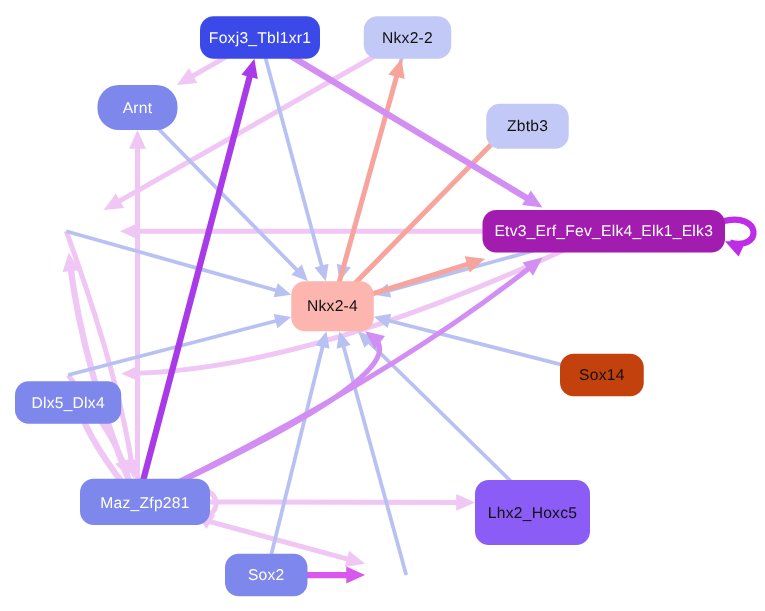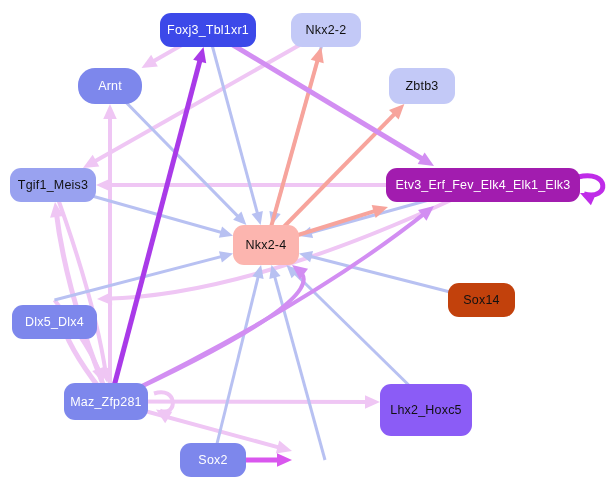--- a/index.html
+++ b/index.html
@@ -153,39 +153,36 @@
     </svg>
 <div class="node" style="left: 160px; top: 13px; width: 96px; height: 34px; background: rgb(60, 73, 233); color: rgb(255, 255, 255); align-items: center;">
       <span>Foxj3_Tbl1xr1</span>
     </div>
     <div class="node" style="left: 291px; top: 13px; width: 70px; height: 34px; background: rgb(195, 201, 247); color: rgb(17, 17, 17);">
       <span>Nkx2-2</span>
     </div>
     <div class="node" style="left: 78px; top: 68px; width: 64px; height: 36px; background: rgb(125, 135, 236); color: rgb(255, 255, 255); border-radius: 17px;">
       <span>Arnt</span>
     </div>
-    <div class="node" style="left: 389px; top: 68px; width: 66px; height: 36px; background: rgb(195, 201, 247); color: rgb(17, 17, 17);">
+    <div class="node" style="left: 389px; top: 83px; width: 66px; height: 36px; background: rgb(195, 201, 247); color: rgb(17, 17, 17);">
       <span>Zbtb3</span>
-    </div>
-    <div class="node" style="left: 10px; top: 168px; width: 86px; height: 34px; background: rgb(153, 162, 240); color: rgb(17, 17, 17);">
-      <span>Tgif1_Meis3</span>
     </div>
     <div class="node" style="left: 386px; top: 168px; width: 194px; height: 34px; background: #a21caf; color: rgb(255, 255, 255);">
       <span>Etv3_Erf_Fev_Elk4_Elk1_Elk3</span>
     </div>
     <div class="node" style="left: 233px; top: 225px; width: 66px; height: 40px; background: rgb(252, 181, 175); color: rgb(17, 17, 17);">
       <span>Nkx2-4</span>
     </div>
     <div class="node" style="left: 12px; top: 283px; width: 85px; height: 34px; background: rgb(125, 135, 236); color: rgb(255, 255, 255); margin-top: 22px;">
       <span>Dlx5_Dlx4</span>
     </div>
     <div class="node" style="left: 448px; top: 283px; width: 67px; height: 34px; background: #c2410c; color: rgb(17, 17, 17);">
       <span>Sox14</span>
     </div>
-    <div class="node" style="left: 64px; top: 383px; width: 84px; height: 37px; background: rgb(125, 135, 236); color: rgb(255, 255, 255);">
+    <div class="node" style="left: 64px; top: 383px; width: 104px; height: 37px; background: rgb(125, 135, 236); color: rgb(255, 255, 255);">
       <span>Maz_Zfp281</span>
     </div>
     <div class="node" style="left: 380px; top: 384px; width: 92px; height: 52px; background: #8b5cf6; color: rgb(17, 17, 17); justify-content: center;">
       <span>Lhx2_Hoxc5</span>
     </div>
     <div class="node" style="left: 180px; top: 443px; width: 66px; height: 34px; background: rgb(125, 135, 236); color: rgb(255, 255, 255);">
       <span>Sox2</span>
     </div>
     <div class="node" style="left: 292px; top: 443px; width: 66px; height: 34px; background: rgb(195, 201, 247); color: rgb(17, 17, 17); margin-top: 48px;">
       <span>Rxra</span>

